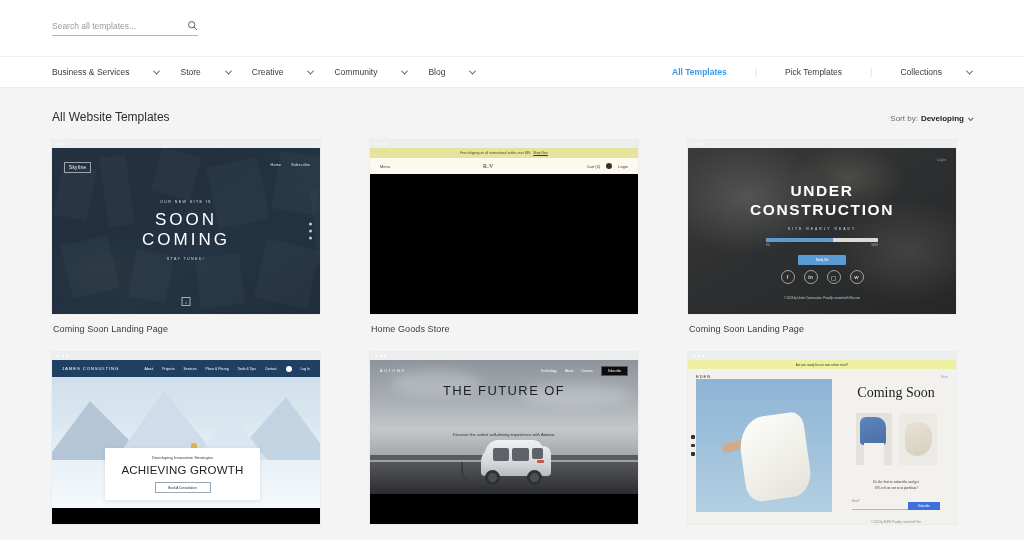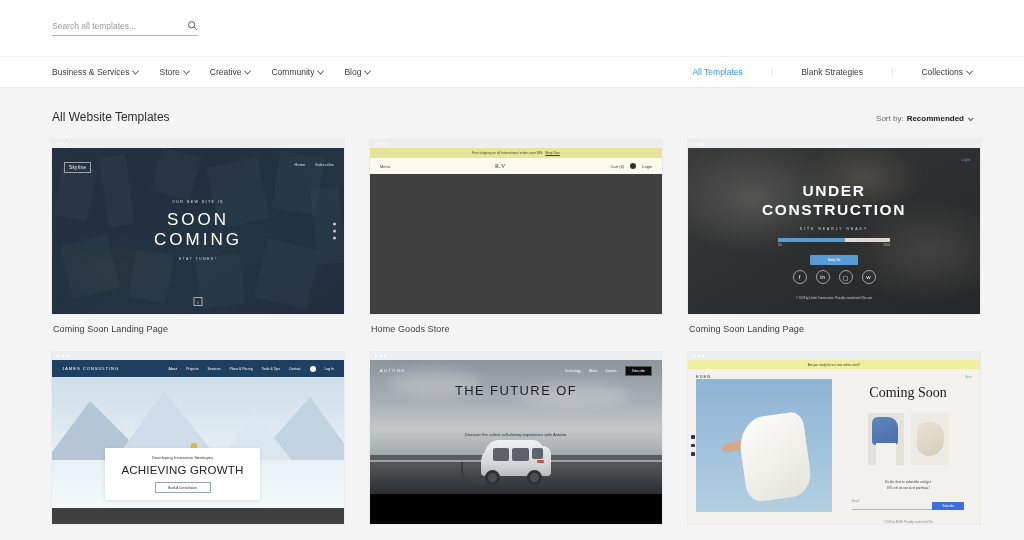--- a/index.html
+++ b/index.html
@@ -61,32 +61,33 @@
     font-size: 8.5px;
   }
   .nav-left, .nav-right { display: flex; align-items: center; }
   .nav-item {
     color: #3b3b3b;
     margin-right: 21px;
     display: flex;
     align-items: center;
     cursor: pointer;
     white-space: nowrap;
+    gap: 21px;
   }
   .nav-item:last-child { margin-right: 0; }
   .caret {
     display: inline-block;
     margin-left: 4px;
     width: 5px; height: 5px;
     border-right: 1px solid #555;
     border-bottom: 1px solid #555;
     transform: rotate(45deg) translate(-1px,-1px);
   }
   .nav-right .nav-item { margin: 0; }
-  .nav-link-active { color: #3899ec; }
+  .nav-link-active { color: #3899ec; font-weight: bold; }
   .nav-sep { color: #dcdcdc; margin: 0 28px; font-size: 9px; }
 
   
   .content {
     padding: 0 52px;
     background: #f4f4f4;
     height: 452px;
   }
   .section-bar {
     display: flex;
@@ -117,23 +118,23 @@
   }
 
   .grid {
     display: grid;
     grid-template-columns: repeat(3, 292px);
     column-gap: 26px;
     row-gap: 0;
   }
   .card { width: 292px; cursor: pointer; }
   .card-frame {
-    width: 292px;
+    width: 268px;
     height: 174px;
-    background: #404040;
+    background: #000000;
     overflow: hidden;
     position: relative;
     box-shadow: 0 0 0 1px rgba(0,0,0,0.03);
   }
   .card-row2 .card-frame { height: 172px; }
   .chrome {
     height: 8px;
     background: #eceef0;
     display: flex;
     align-items: center;
@@ -466,37 +467,37 @@
       <span>Blog</span>
       <span class="caret"></span>
     </div>
   </div>
   <div class="nav-right">
     <div class="nav-item nav-link-active">
       <span>All Templates</span>
     </div>
     <span class="nav-sep">|</span>
     <div class="nav-item">
-      <span>Blank Strategies</span>
+      <span>Pick Templates</span>
     </div>
     <span class="nav-sep">|</span>
     <div class="nav-item">
       <span>Collections</span>
       <span class="caret"></span>
     </div>
   </div>
 </div>
 
 <div class="content">
 
   <div class="section-bar">
     <div class="section-title">All Website Templates</div>
     <div class="sort-wrap">
       <span class="sort-label">Sort by:</span>
-      <span class="sort-value">Recommended</span>
+      <span class="sort-value">Developing</span>
       <span class="sort-caret"></span>
     </div>
   </div>
 
   <div class="grid">
 
     <div class="card">
       <div class="card-frame">
         <div class="chrome">
           <span class="dot"></span>

